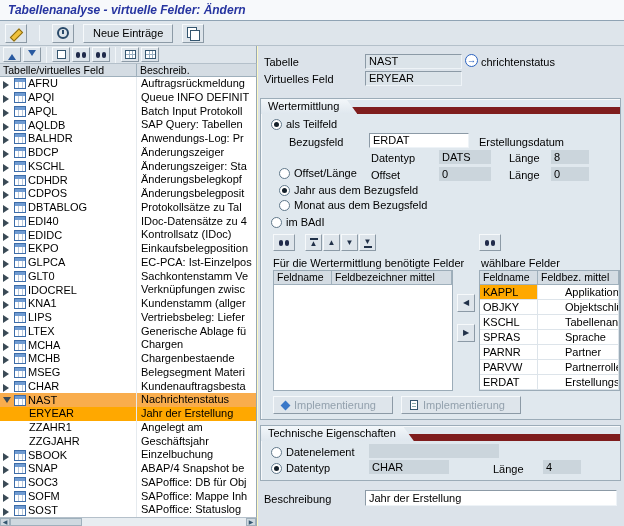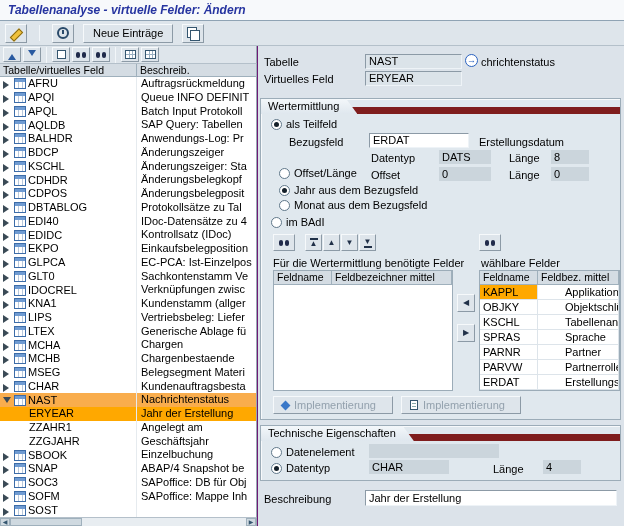--- a/index.html
+++ b/index.html
@@ -1,19 +1,19 @@
 <!DOCTYPE html>
 <html><head>
 <meta charset="utf-8">
 <style>
   * { box-sizing: border-box; margin: 0; padding: 0; }
   html,body { background:#888; }
   #app {
     position:relative; width:624px; height:526px; overflow:hidden;
-    background:#701a75; font-family:"Liberation Sans", sans-serif; font-size:11px; color:#000;
+    background:#fef9c3; font-family:"Liberation Sans", sans-serif; font-size:11px; color:#000;
   }
   
   .titlebar { position:absolute; left:0; top:0; width:624px; height:21px; background:#f7f9fb; border-bottom:1px solid #8fa3b4; }
   .titlebar .t { position:absolute; left:8px; top:3px; font:italic bold 12px "Liberation Sans", sans-serif; color:#2634a0; }
   
   .toolbar { position:absolute; left:0; top:21px; width:624px; height:25px; background:#dee5eb; border-bottom:1px solid #b4c0ca; display:flex; align-items:center; gap:9px; padding-left:5px; }
   .tbtn { height:19px; min-width:22px; display:flex; align-items:center; justify-content:center;
           background:#dee5eb; border:1px solid; border-color:#f6f9fb #8c9aa6 #8c9aa6 #f6f9fb; cursor:default; }
   .tbtn.text { padding:0 9px; font-size:11px; }
   .sep { width:1px; height:16px; background:#aab6c0; margin:0 3px; border-right:1px solid #f2f6f9; }
@@ -381,20 +381,21 @@
           <span class="tname">SOFM</span>
         </div>
         <div class="tc2">SAPoffice: Mappe Inh</div>
       </div>
       <div class="trow">
         <div class="tc1">
           <span class="exp right"></span>
           <span class="tbl-icon"></span>
           <span class="tname">SOST</span>
         </div>
+        <div class="tc2">SAPoffice: Statuslog</div>
       </div>
     </div>
 
   <div class="hscroll">
     <div class="arr" style="left:0">◀</div>
     <div class="thumb"></div>
     <div class="arr" style="right:0">▶</div>
   </div>
 
   <div class="rp">

